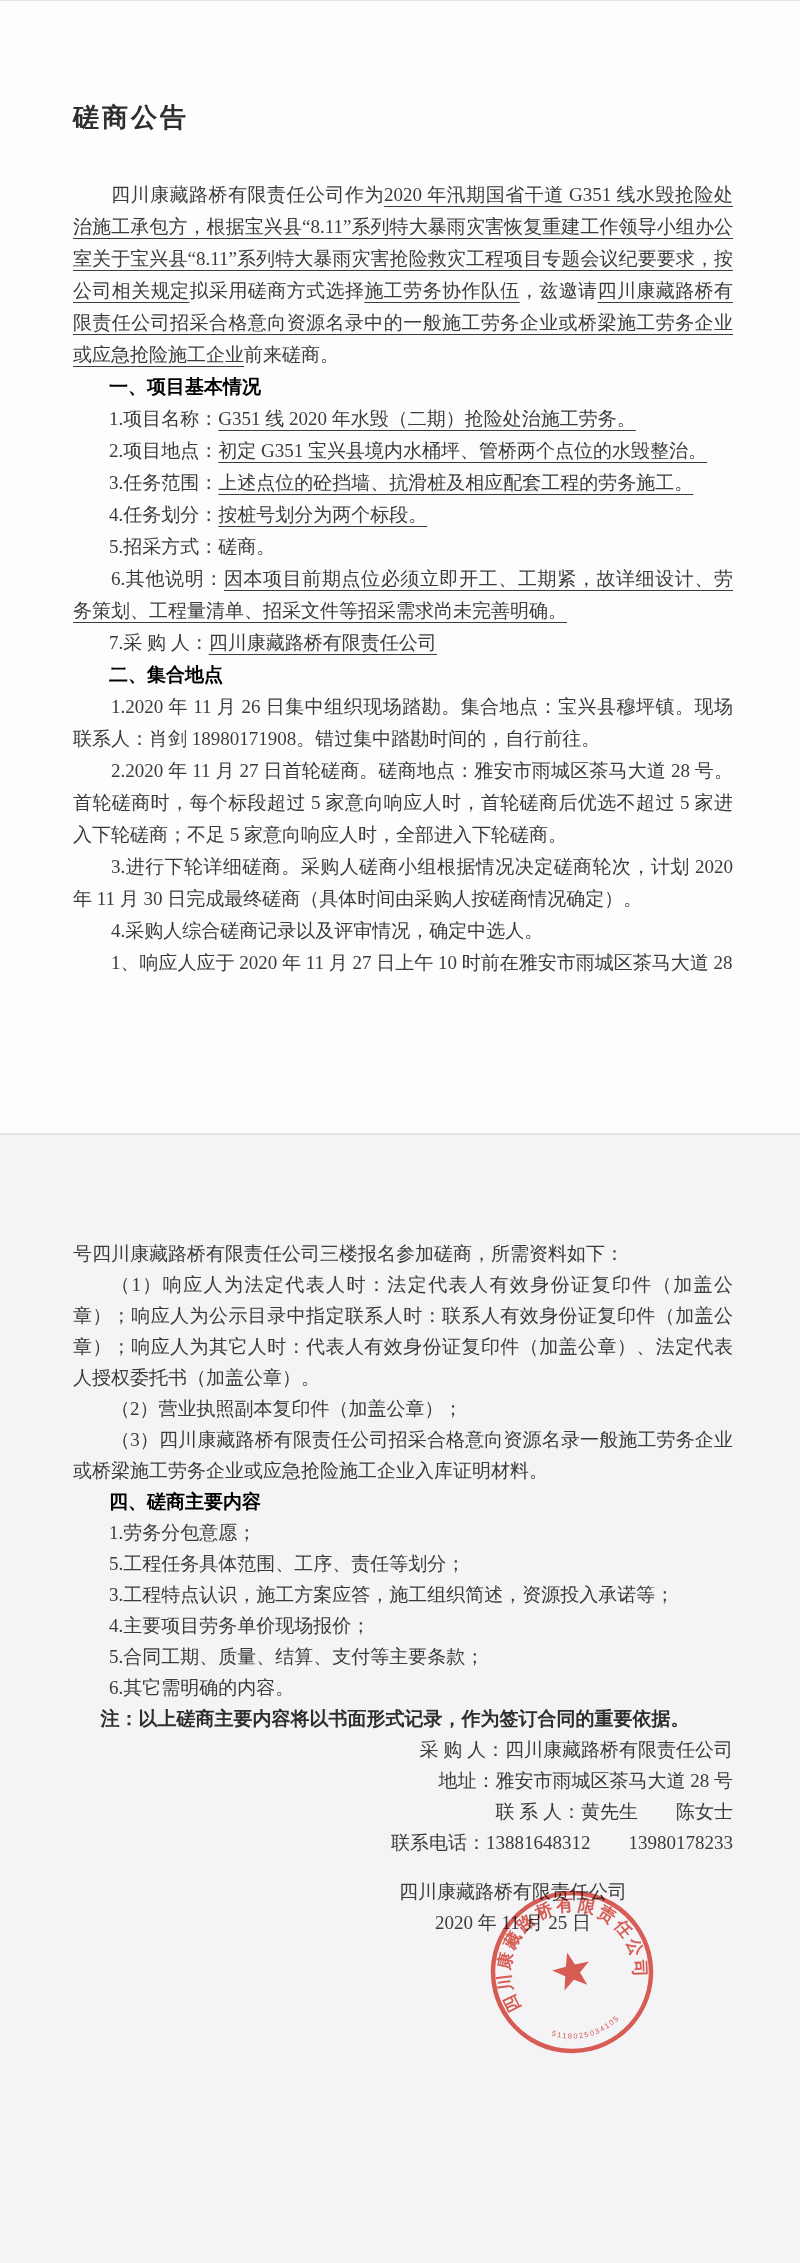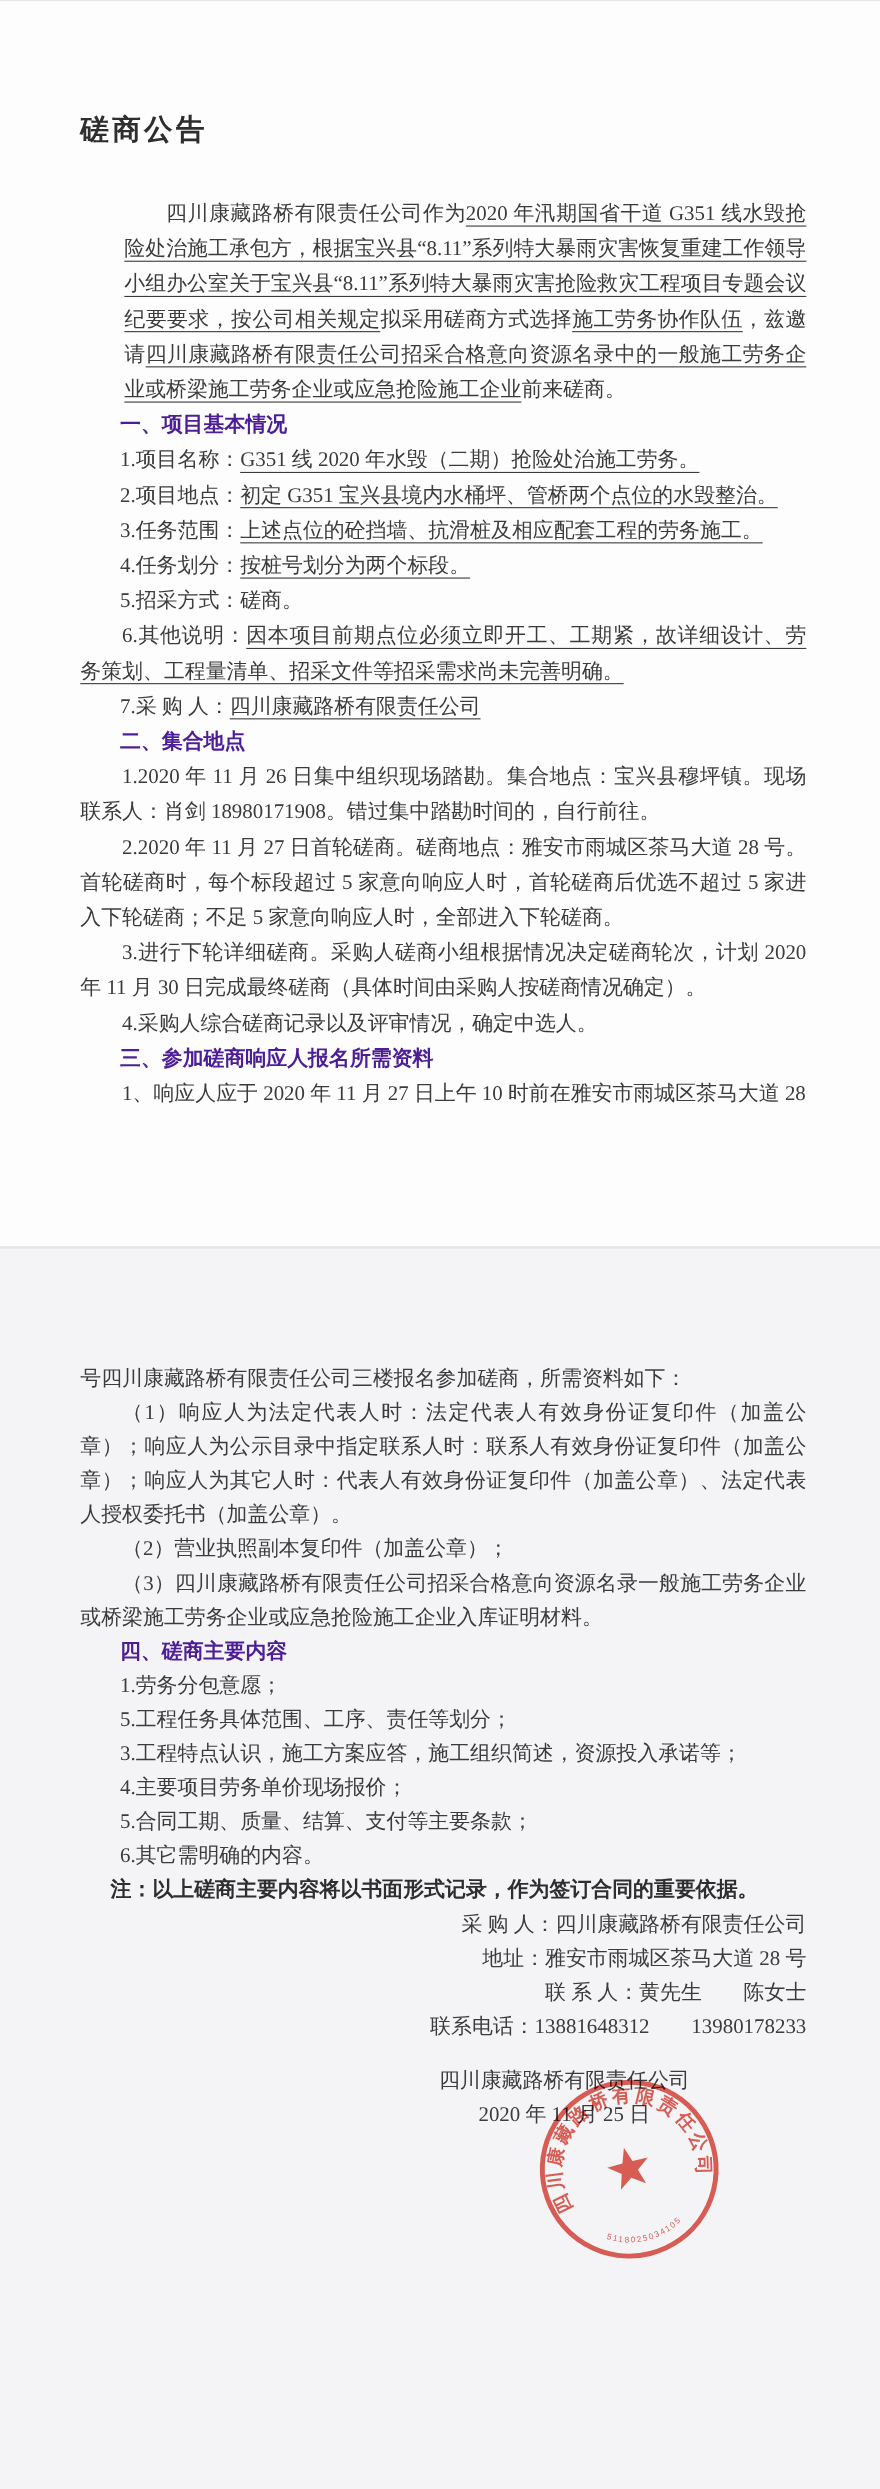--- a/index.html
+++ b/index.html
@@ -6,26 +6,26 @@
   body { width:800px; font-family:"Liberation Serif", serif; color:var(--text-color,#3b3b3b); }
   .doc { position:relative; width:800px; height:2263px; background:#ffffff; }
   .page { position:absolute; left:0; width:800px; box-sizing:border-box;
           padding:0 67px 0 73px; overflow:hidden; }
   .page1 { top:0; height:1133px; background:var(--page1-paper,#fdfdfd); border-top:1px solid #e6e6e6; }
   .page2 { top:1133px; height:1130px; background:var(--page2-paper,#f4f4f7); border-top:2px solid #e4e4ea; }
 
   .block { font-size:19px; }
   .page1 .block { line-height:32px; }
   .page2 .block { line-height:31px; }
-  .page1 .block:nth-child(2) { margin-top:46px;margin-left:40px; }
+  .page1 .block:nth-child(2) { margin-top:46px; }
   .page2 .block:first-of-type { margin-top:103px; }
 
   .title { font-family:"Liberation Sans", sans-serif; font-weight:bold; font-size:26px;
            line-height:36px; text-align:left; letter-spacing:3px; margin-top:100px; color:#2e2e2e; }
-  .heading { font-weight:bold; padding-left:1.9em; color:#4c1d95; }
+  .heading { font-weight:bold; padding-left:1.9em; color:#000000; }
   .para { text-align:justify; }
   .para.indent { text-indent:2em; }
   .item { padding-left:1.9em; }
   .note { font-weight:bold; padding-left:1.45em; color:#2e2e2e; }
   .contact { padding-left:1.9em;text-align:right; }
   .sign { text-align:center; width:240px; margin-left:auto; margin-right:100px; }
   .contact + .sign { margin-top:18px; }
 
   .u { text-decoration:underline; text-underline-offset:5px; text-decoration-thickness:1px; }
 
@@ -50,21 +50,20 @@
       <div class="block item"><span>3.任务范围：</span><span class="u">上述点位的砼挡墙、抗滑桩及相应配套工程的劳务施工。</span></div>
       <div class="block item"><span>4.任务划分：</span><span class="u">按桩号划分为两个标段。</span></div>
       <div class="block item"><span>5.招采方式：磋商。</span></div>
       <div class="block para indent"><span>6.其他说明：</span><span class="u">因本项目前期点位必须立即开工、工期紧，故详细设计、劳务策划、工程量清单、招采文件等招采需求尚未完善明确。</span></div>
       <div class="block item"><span>7.采 购 人：</span><span class="u">四川康藏路桥有限责任公司</span></div>
       <div class="block heading"><span>二、集合地点</span></div>
       <div class="block para indent"><span>1.2020 年 11 月 26 日集中组织现场踏勘。集合地点：宝兴县穆坪镇。现场联系人：肖剑 18980171908。错过集中踏勘时间的，自行前往。</span></div>
       <div class="block para indent"><span>2.2020 年 11 月 27 日首轮磋商。磋商地点：雅安市雨城区茶马大道 28 号。首轮磋商时，每个标段超过 5 家意向响应人时，首轮磋商后优选不超过 5 家进入下轮磋商；不足 5 家意向响应人时，全部进入下轮磋商。</span></div>
       <div class="block para indent"><span>3.进行下轮详细磋商。采购人磋商小组根据情况决定磋商轮次，计划 2020 年 11 月 30 日完成最终磋商（具体时间由采购人按磋商情况确定）。</span></div>
       <div class="block para indent"><span>4.采购人综合磋商记录以及评审情况，确定中选人。</span></div>
-      <div class="block heading"><span>三、参加磋商响应人报名所需资料</span></div>
       <div class="block para indent"><span>1、响应人应于 2020 年 11 月 27 日上午 10 时前在雅安市雨城区茶马大道 28</span></div>
     </div>
   <div class="page page2">
     <svg class="stamp" viewBox="0 0 170 170" xmlns="http://www.w3.org/2000/svg" xmlns:xlink="http://www.w3.org/1999/xlink">
       <g transform="rotate(-14 85 85)">
         <circle class="stamp-ring" cx="85" cy="85" r="79"></circle>
         <path id="arcName" d="M 31 116 A 62 62 0 1 1 139 116" fill="none"></path>
         <text class="stamp-name">
           <textPath href="#arcName" xlink:href="#arcName" startOffset="50%" text-anchor="middle">四川康藏路桥有限责任公司</textPath>
         </text>

